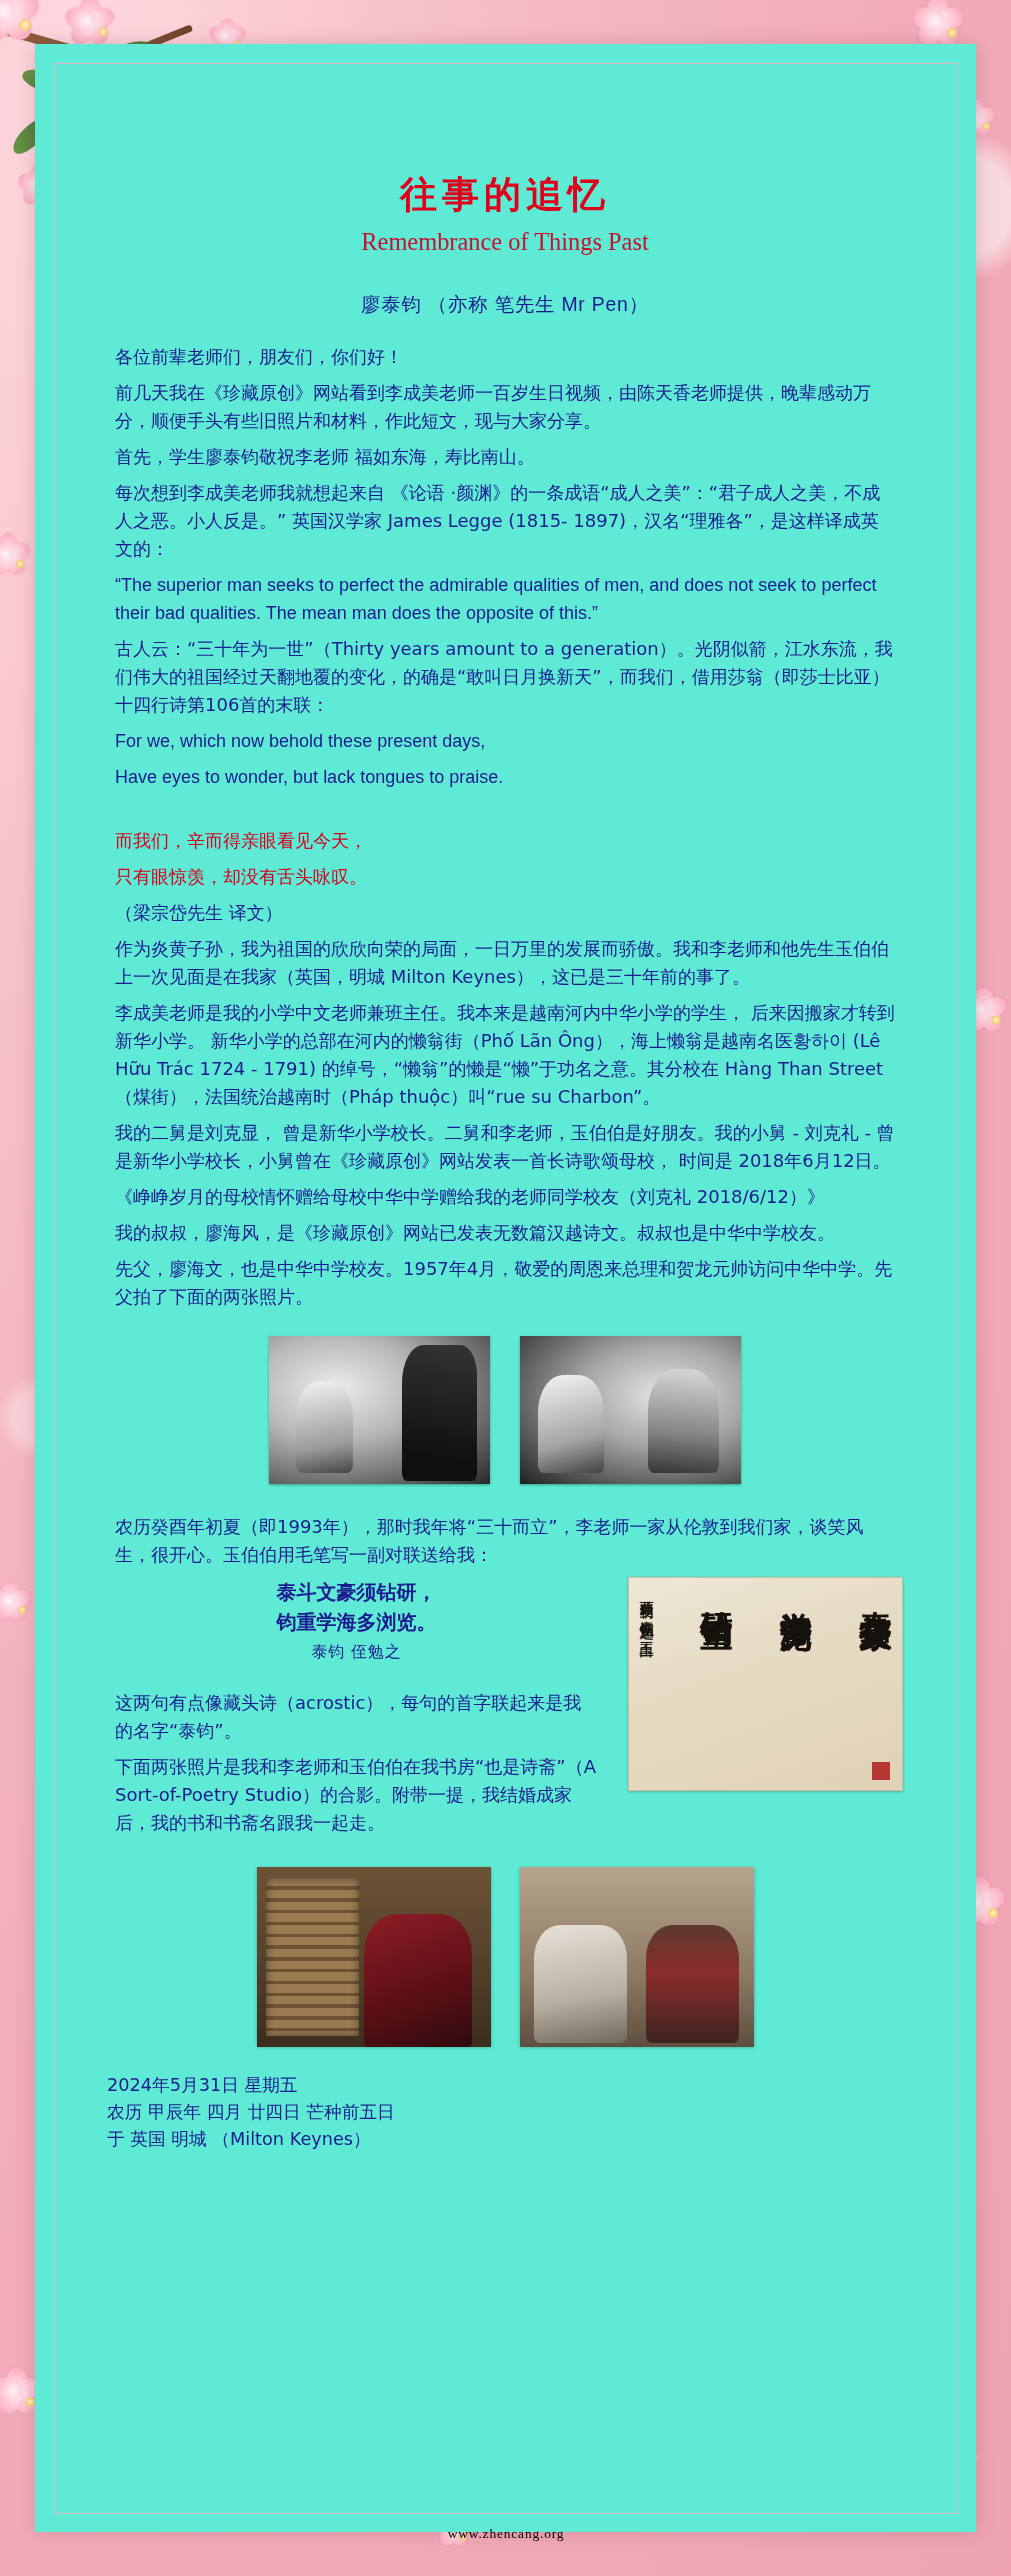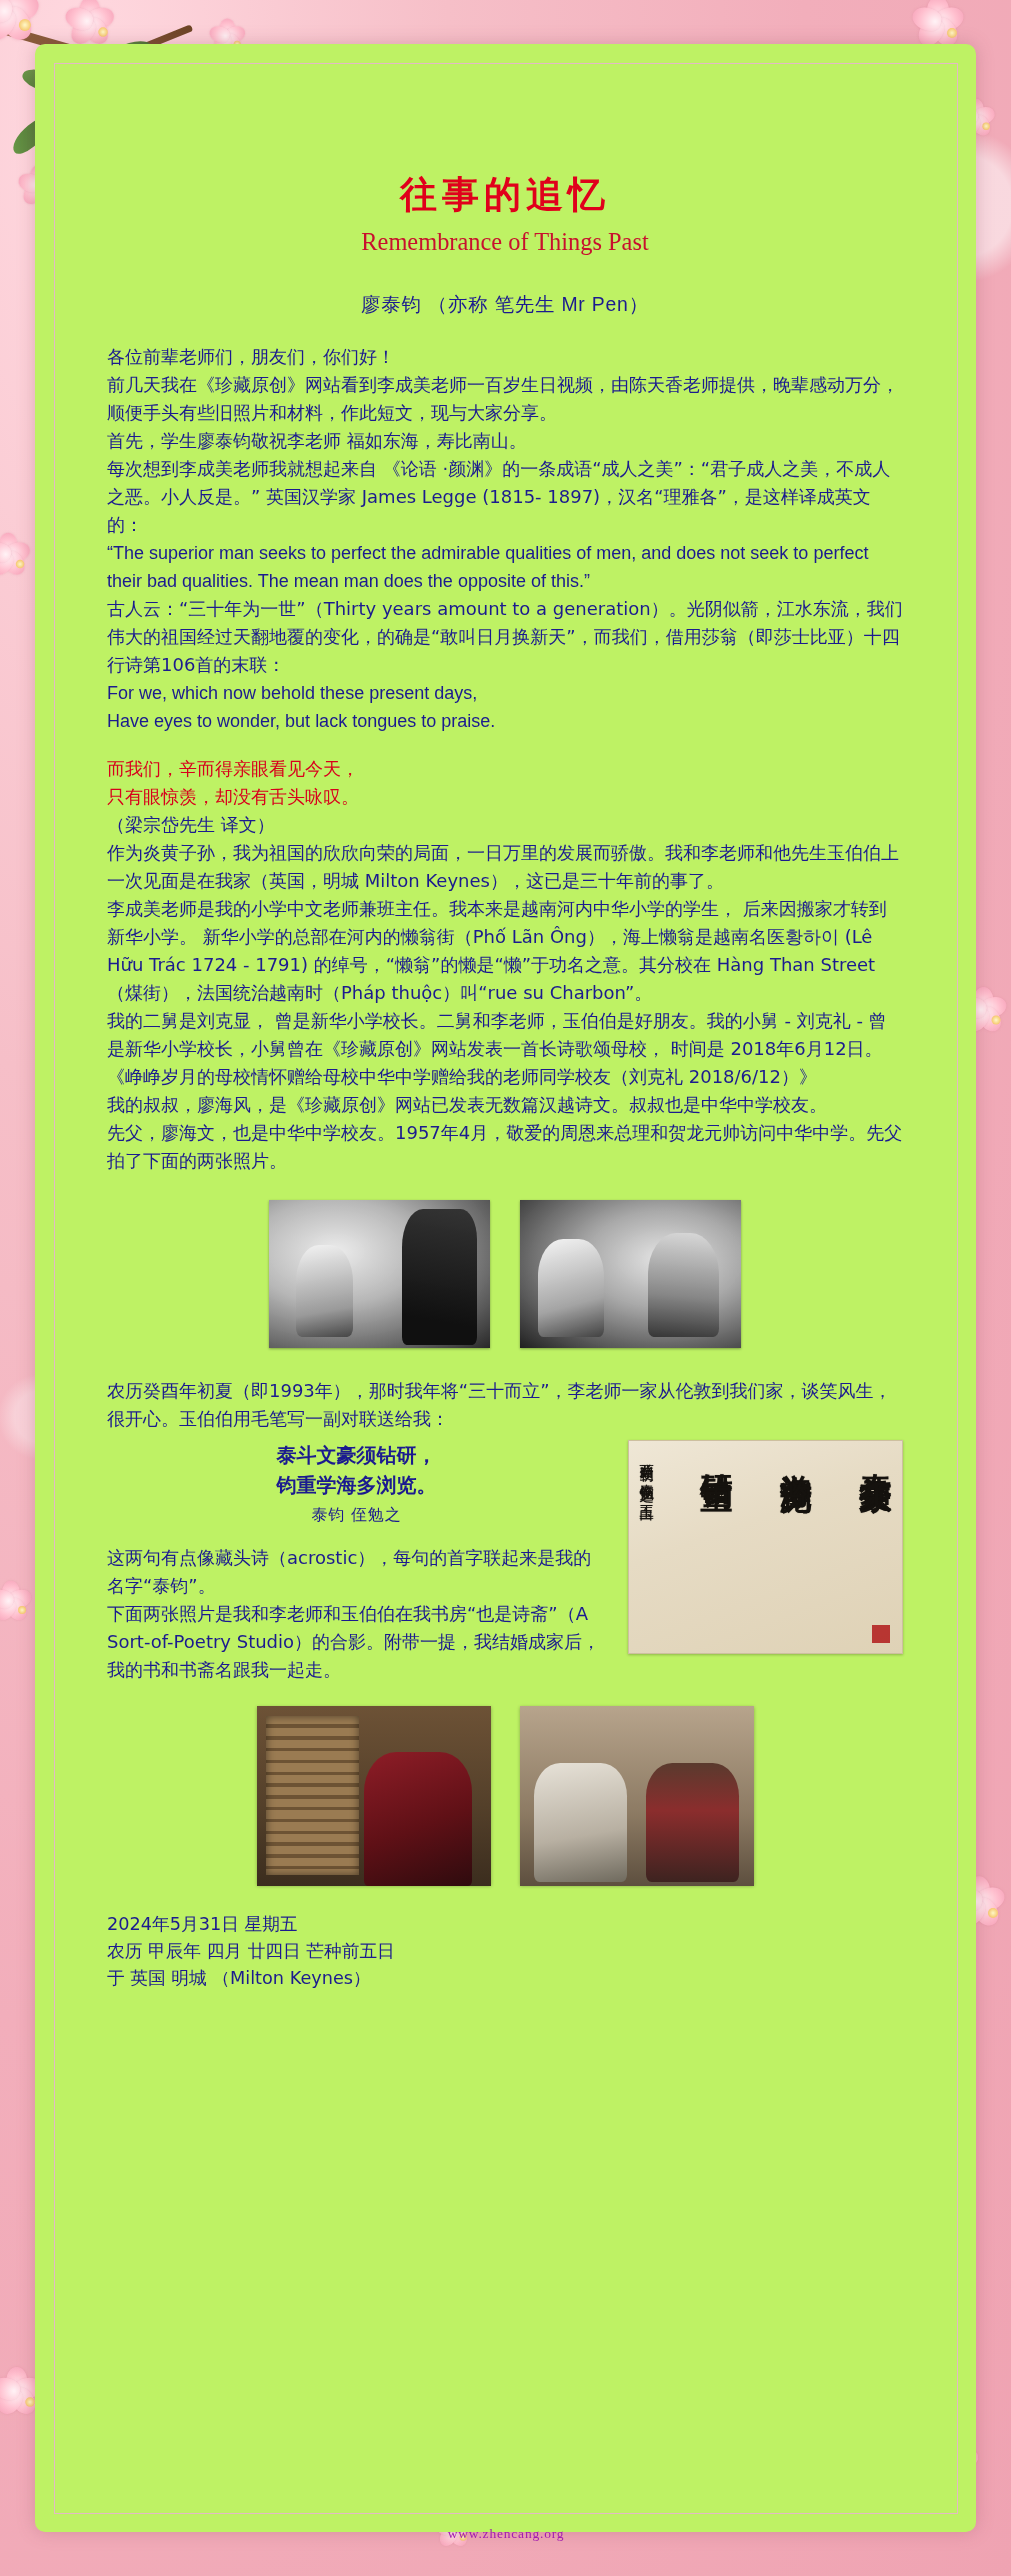--- a/index.html
+++ b/index.html
@@ -71,23 +71,22 @@
     pointer-events: none;
   }
 
   
   .paper {
     position: absolute;
     left: 35px;
     top: 44px;
     width: 941px;
     height: 2488px;
-    background: #bef264;
+    background: #5eead4;
     box-shadow: 0 0 18.5px rgba(140, 70, 90, .28);
-    border-radius: 10px;
   }
   .paper-inner-border {
     position: absolute;
     inset: 18.5px;
     border: 1.7px solid #e3b9c5;
   }
   .content {
     position: absolute;
     left: 72px;
     top: 126px;
@@ -120,21 +119,21 @@
   }
 
   
   .body-text {
     color: #1b1b8f;
     font-size: 18px;
     line-height: 28px;
     font-family: "DejaVu Sans", "Liberation Sans", sans-serif;
   }
   .body-text p {
-    margin: 0;
+    margin: 8px;
     text-align: left;
   }
   .en-line {
     font-family: "Liberation Sans", sans-serif;
   }
   .red {
     color: #d8001c;
   }
   .spacer-24 { height: 20px; }
   .spacer-16 { height: 13.5px; }
@@ -333,21 +332,21 @@
     font-size: 17.7px;
     line-height: 27px;
     margin-top: 18.5px;
     font-family: "DejaVu Sans", "Liberation Sans", sans-serif;
   }
   .site {
     position: absolute;
     left: 0; right: 0;
     bottom: 34px;
     text-align: center;
-    color: #a21caf;
+    color: #000000;
     font-size: 13.5px;
     letter-spacing: 0.8px;
     font-family: "Liberation Serif", serif;
   }
 </style>
 </head>
 <body>
 
 <div class="bg-wrap"></div>
 

